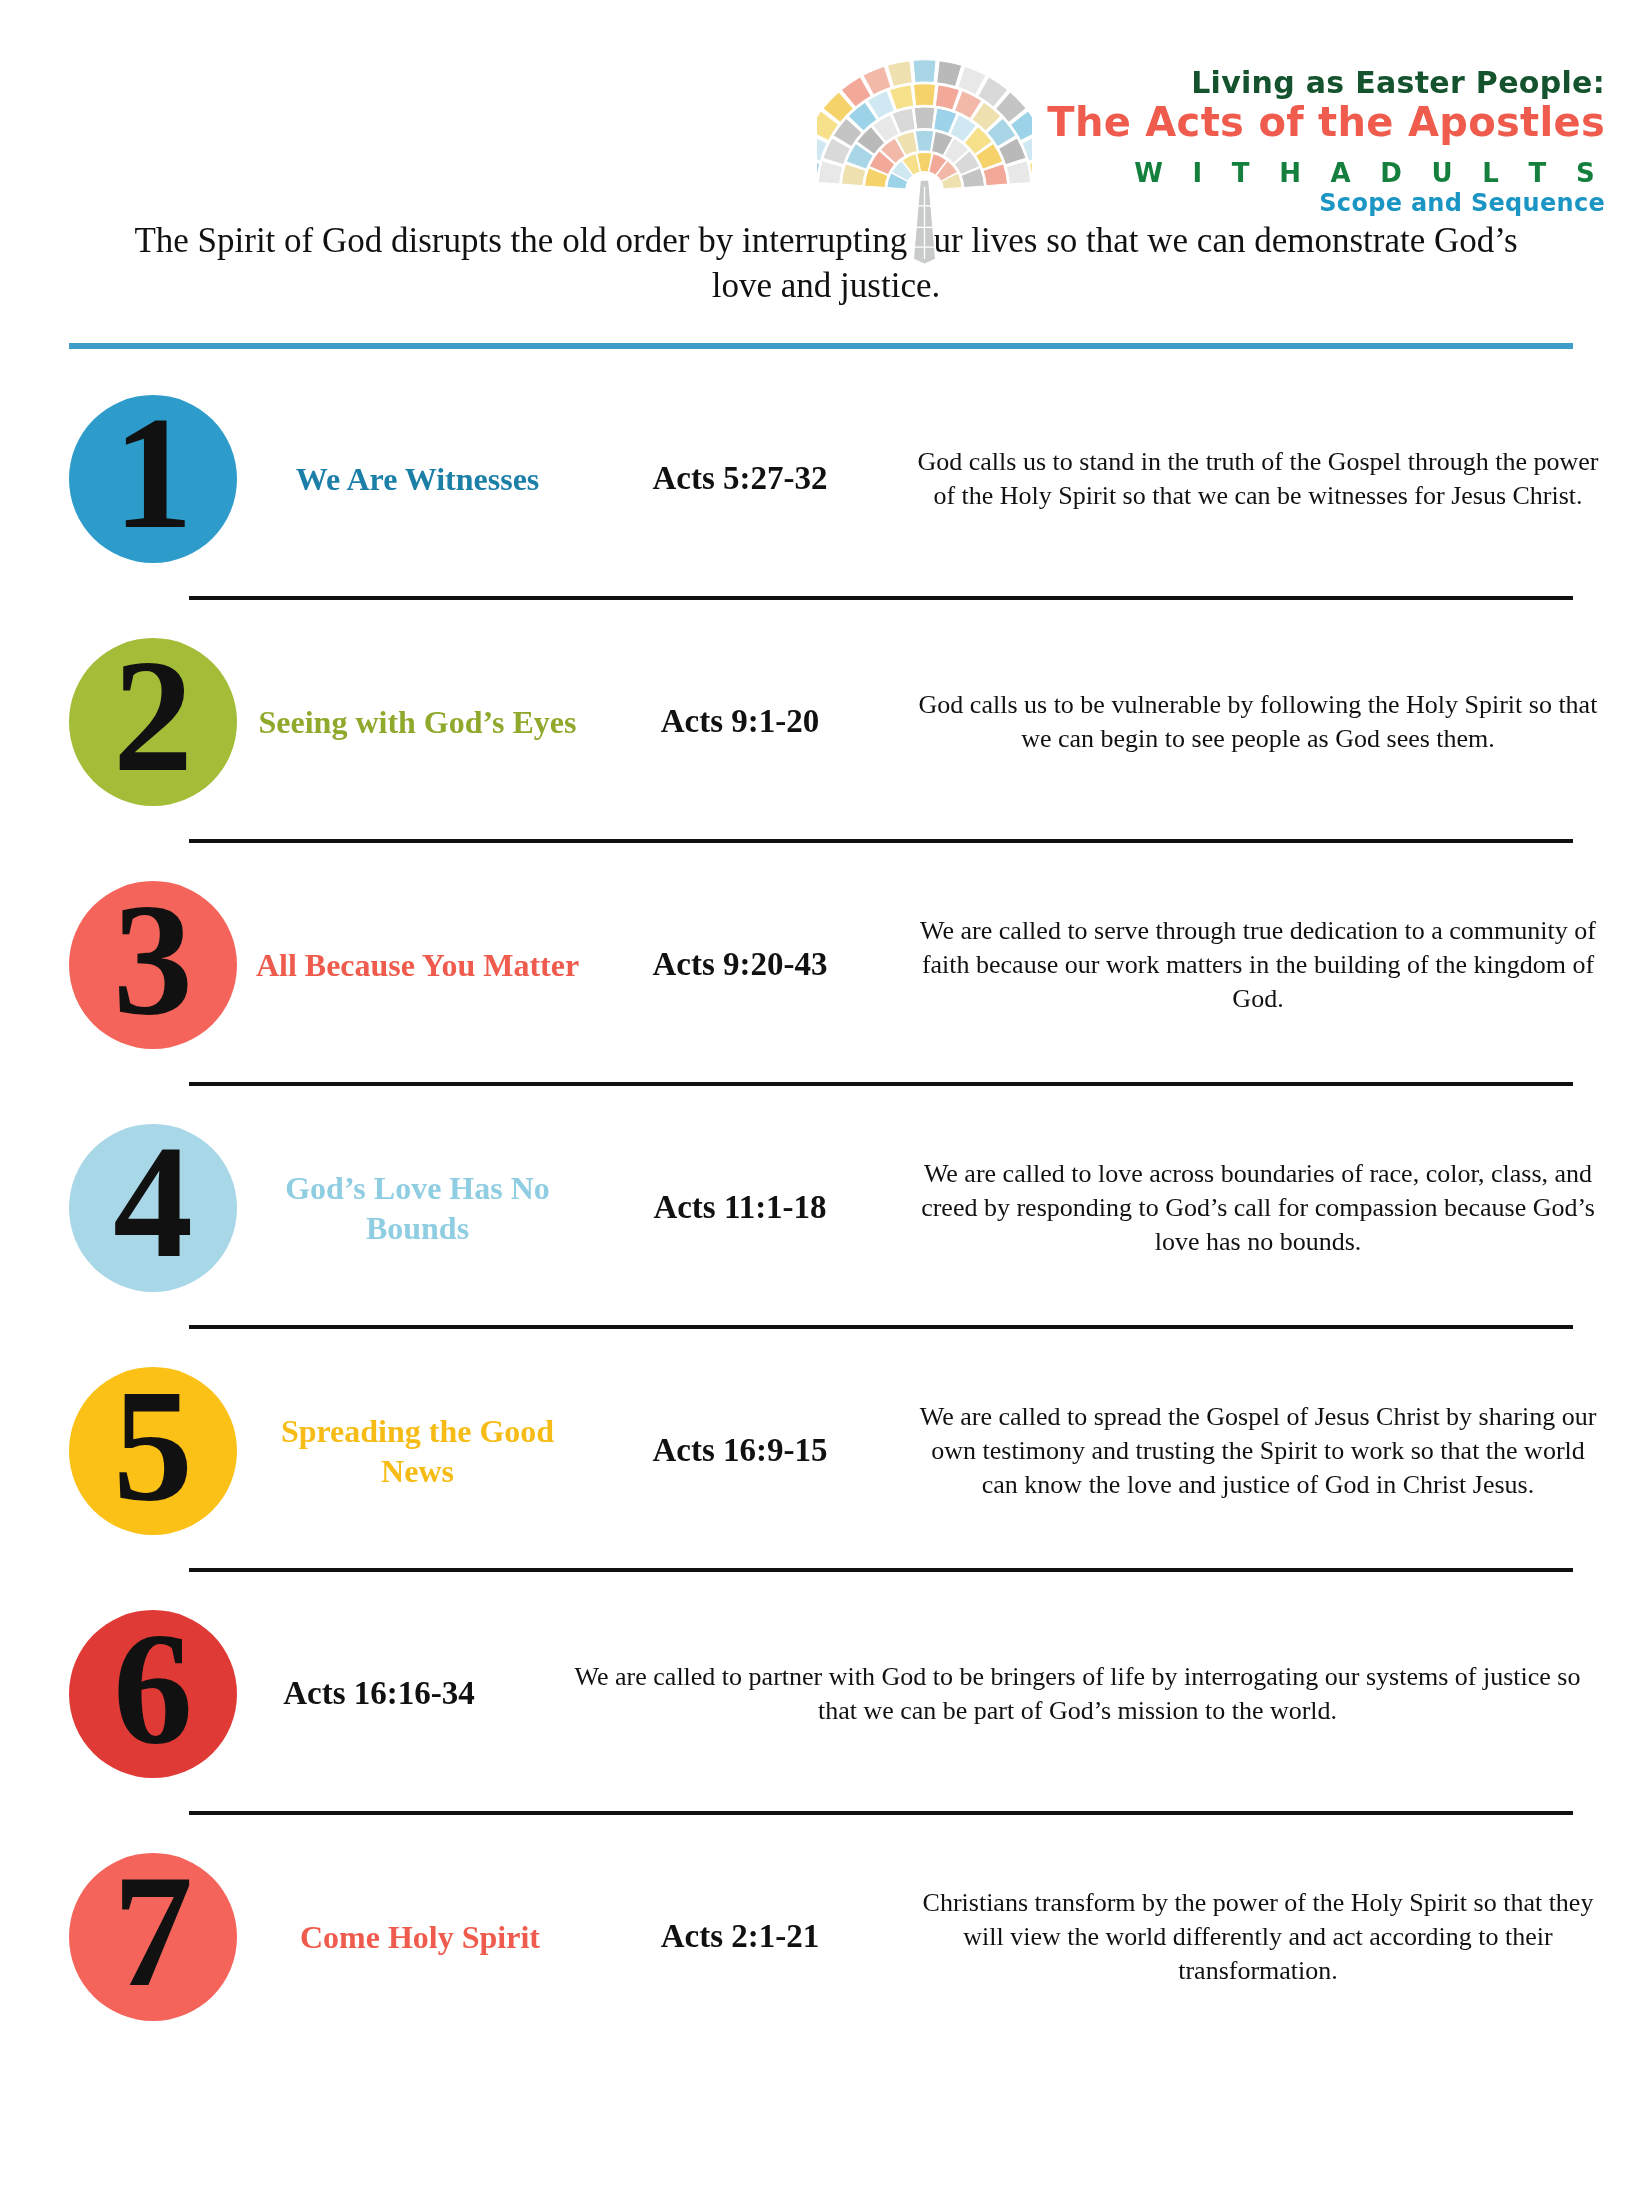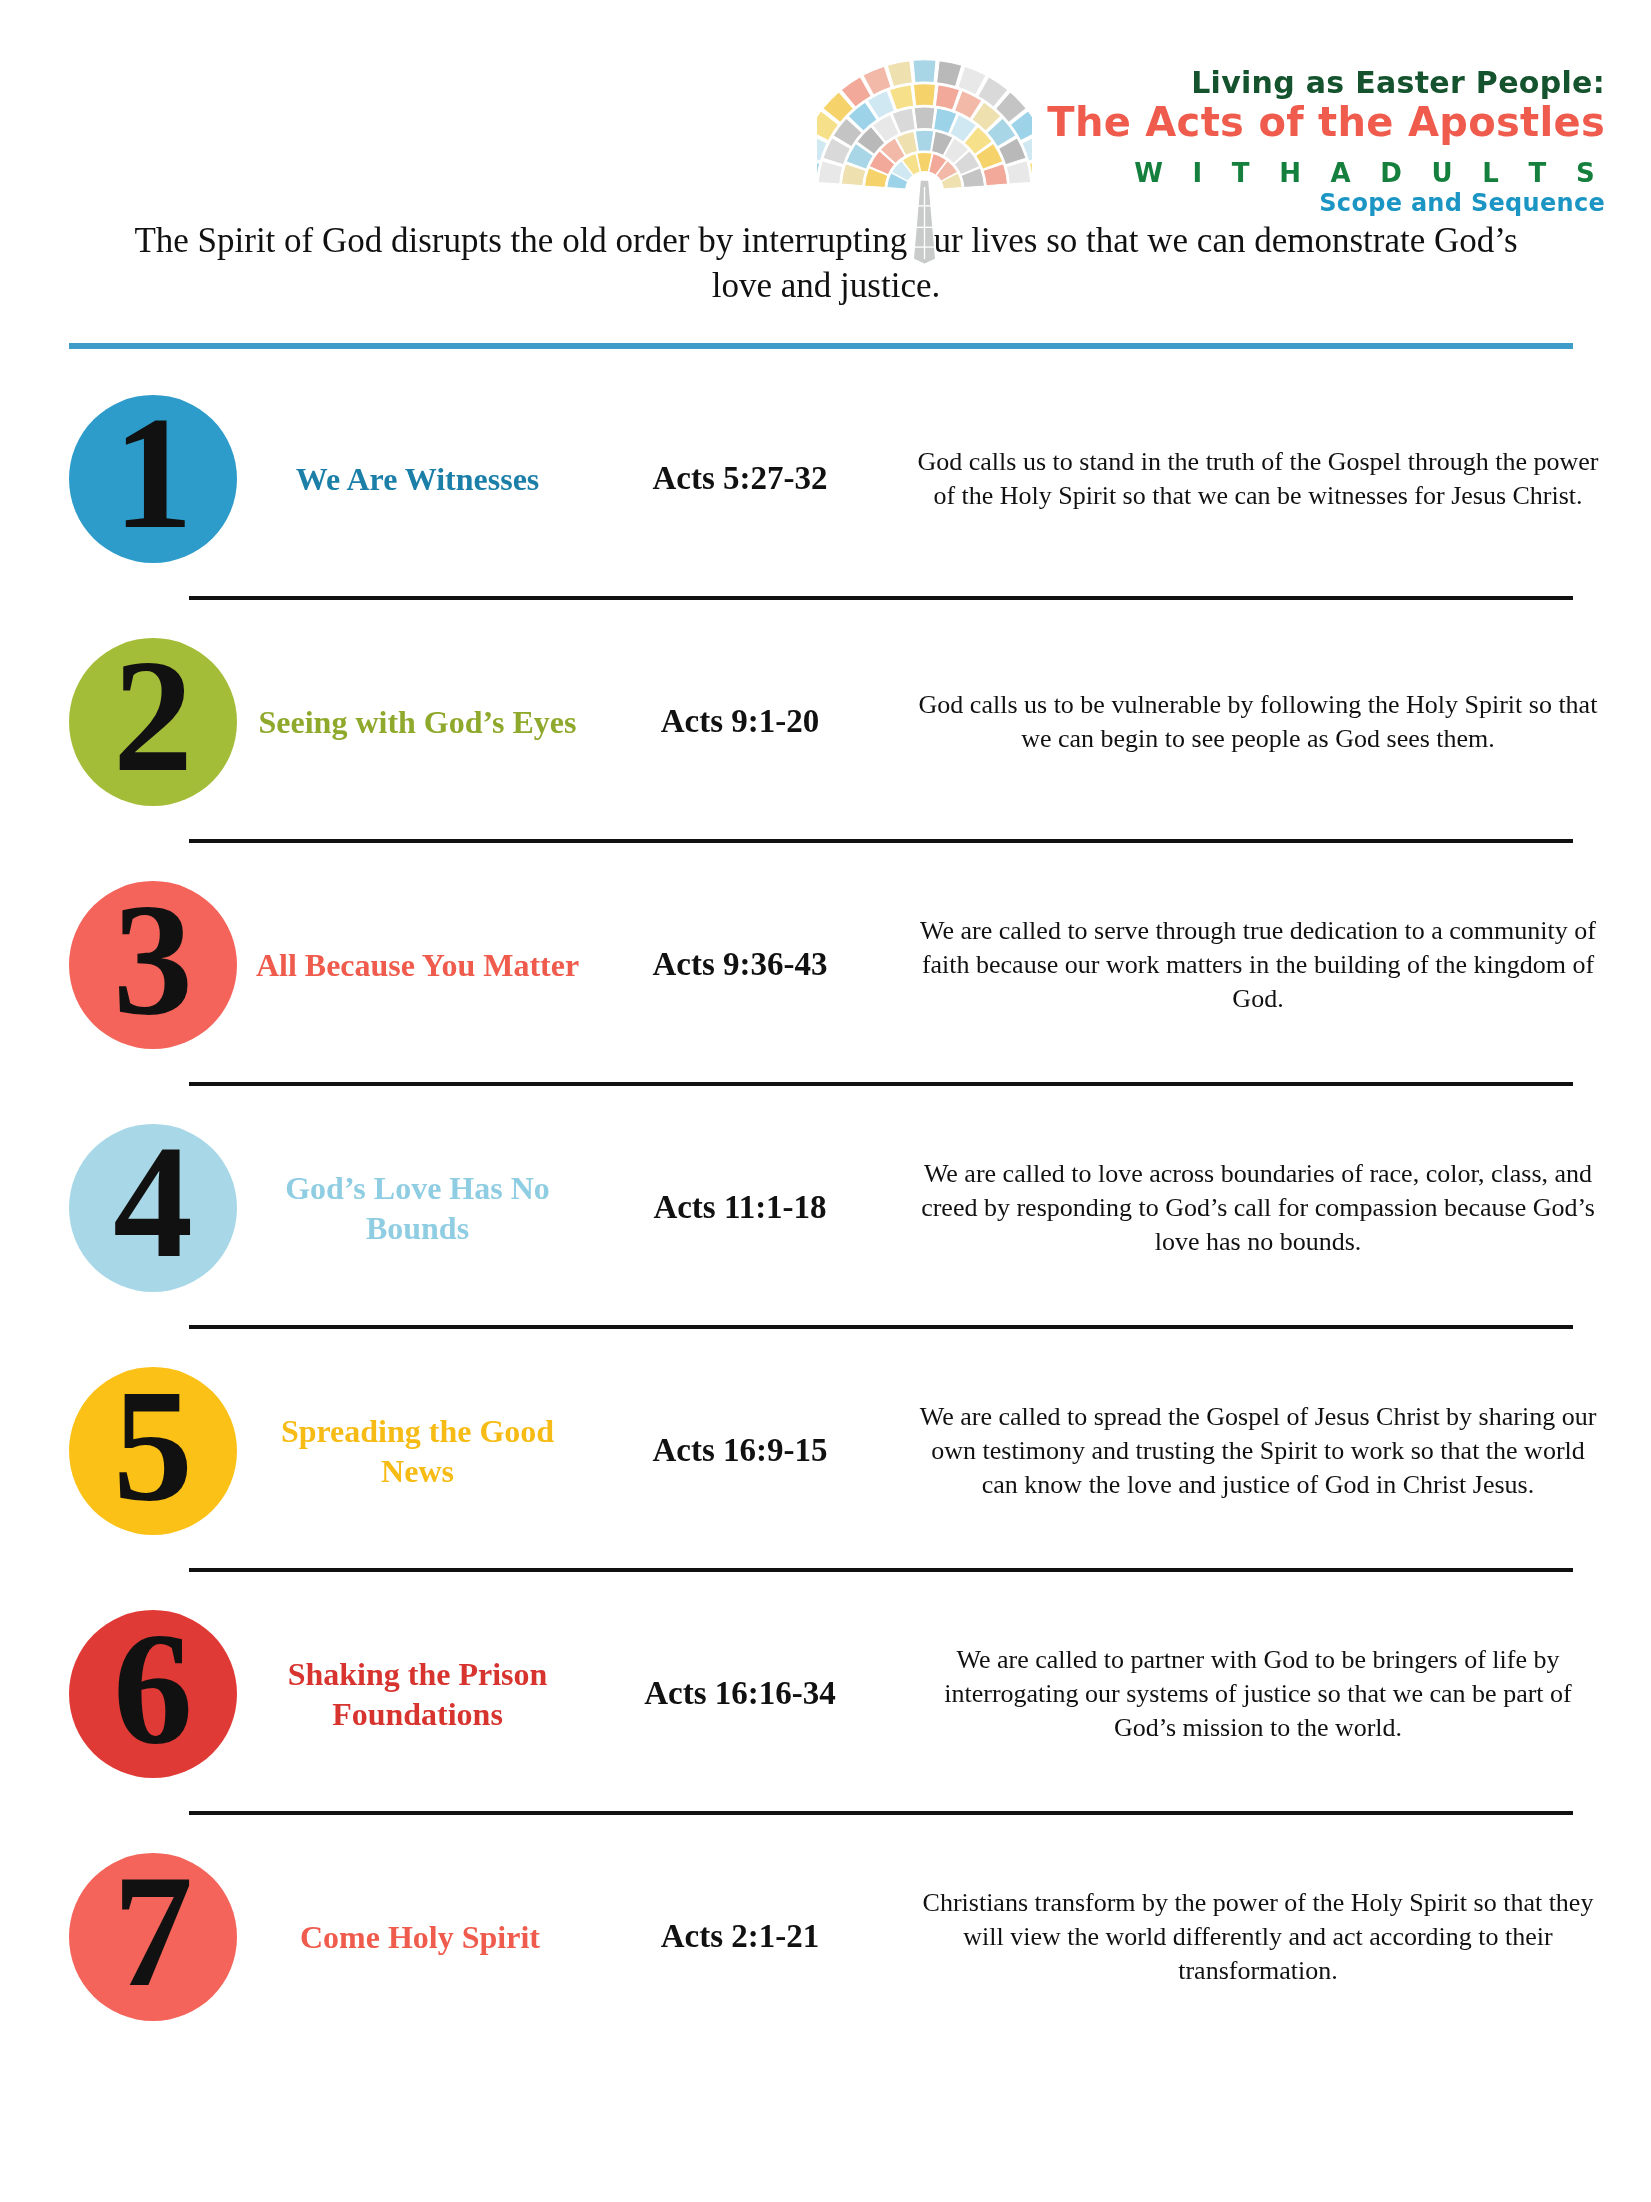--- a/index.html
+++ b/index.html
@@ -269,21 +269,21 @@
       <div class="numcircle" style="background: rgb(164, 189, 57);">2</div>
       <div class="lesson-title" style="color: rgb(143, 169, 44);">Seeing with God’s Eyes</div>
       <div class="scripture">Acts 9:1-20</div>
       <div class="summary">God calls us to be vulnerable by following the Holy Spirit so that we can begin to see people as God sees them.</div>
       <div class="sep"></div>
     </div>
 
     <div class="row">
       <div class="numcircle" style="background: rgb(244, 100, 90);">3</div>
       <div class="lesson-title" style="color: rgb(239, 91, 76);">All Because You Matter</div>
-      <div class="scripture">Acts 9:36-43</div>
+      <div class="scripture">Acts 9:20-43</div>
       <div class="summary">We are called to serve through true dedication to a community of faith because our work matters in the building of the kingdom of God.</div>
       <div class="sep"></div>
     </div>
 
     <div class="row">
       <div class="numcircle" style="background: rgb(168, 216, 232);">4</div>
       <div class="lesson-title" style="color: rgb(143, 205, 226);">God’s Love Has No Bounds</div>
       <div class="scripture">Acts 11:1-18</div>
       <div class="summary">We are called to love across boundaries of race, color, class, and creed by responding to God’s call for compassion because God’s love has no bounds.</div>
       <div class="sep"></div>
@@ -292,21 +292,20 @@
     <div class="row">
       <div class="numcircle" style="background: rgb(251, 193, 23);">5</div>
       <div class="lesson-title" style="color: rgb(246, 188, 21);">Spreading the Good News</div>
       <div class="scripture">Acts 16:9-15</div>
       <div class="summary">We are called to spread the Gospel of Jesus Christ by sharing our own testimony and trusting the Spirit to work so that the world can know the love and justice of God in Christ Jesus.</div>
       <div class="sep"></div>
     </div>
 
     <div class="row">
       <div class="numcircle" style="background: rgb(224, 58, 54);">6</div>
-      <div class="lesson-title" style="color: rgb(216, 52, 47);">Shaking the Prison Foundations</div>
       <div class="scripture">Acts 16:16-34</div>
       <div class="summary">We are called to partner with God to be bringers of life by interrogating our systems of justice so that we can be part of God’s mission to the world.</div>
       <div class="sep"></div>
     </div>
 
     <div class="row">
       <div class="numcircle" style="background: rgb(244, 100, 90);">7</div>
       <div class="lesson-title" style="color: rgb(239, 91, 76); padding-left: 22px;">Come Holy Spirit</div>
       <div class="scripture">Acts 2:1-21</div>
       <div class="summary">Christians transform by the power of the Holy Spirit so that they will view the world differently and act according to their transformation.</div>

